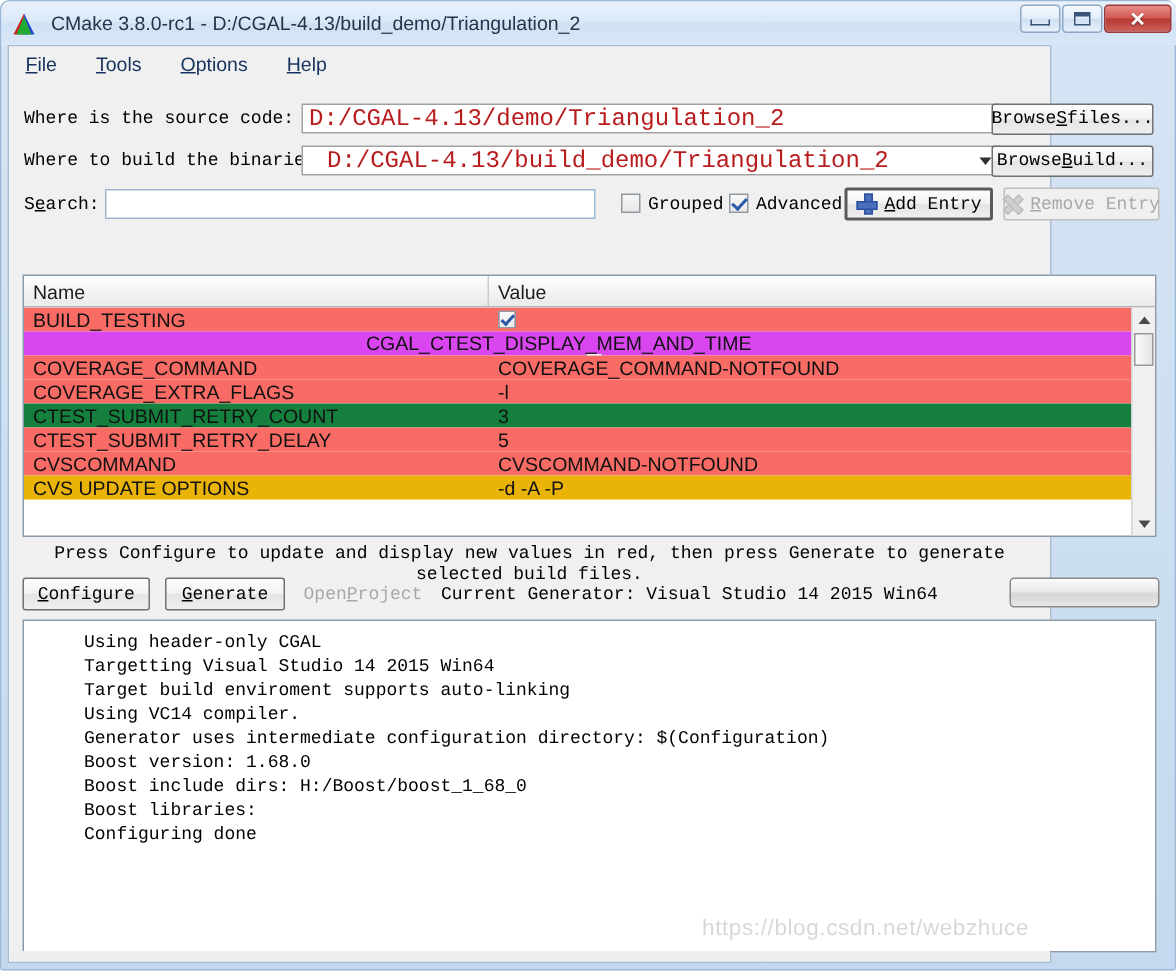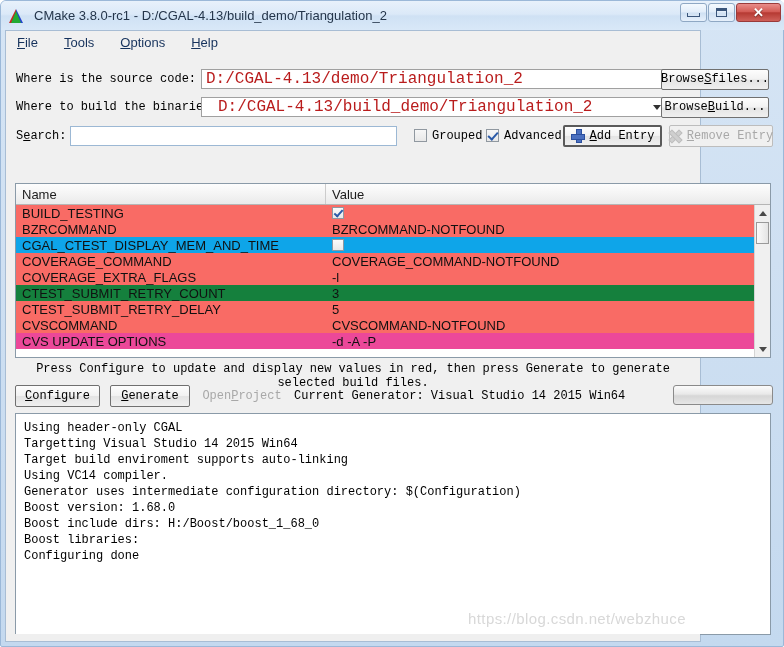--- a/index.html
+++ b/index.html
@@ -442,20 +442,21 @@
   
   .logbox {
     position: absolute;
     left: 9px; top: 382px;
     width: 756px;
     height: 222px;
     box-sizing: border-box;
     border: 1px solid #8a9aa8;
     background: #ffffff;
     overflow: hidden;
+    padding-left: 32px;
   }
   .logtext {
     padding: 6px 8px;
     font-family: "Liberation Mono", monospace;
     font-size: 12px;
     line-height: 16px;
     color: #000000;
     white-space: pre;
   }
   .watermark {
@@ -566,25 +567,21 @@
         <div class="th name">Name</div>
         <div class="th value">Value</div>
       </div>
       <div class="tbody" id="tbody">
           <div class="trow" style="background: rgb(249, 107, 101);">
             <div class="td name">BUILD_TESTING</div>
             <div class="td value">
               <span class="cell-cb checked"></span>
             </div>
           </div>
-          <div class="trow" style="background: rgb(249, 107, 101);">
-            <div class="td name">BZRCOMMAND</div>
-            <div class="td value">BZRCOMMAND-NOTFOUND</div>
-          </div>
-          <div class="trow" style="background: #0ea5e9;">
+          <div class="trow" style="background: #d946ef; flex-direction: column;">
             <div class="td name">CGAL_CTEST_DISPLAY_MEM_AND_TIME</div>
             <div class="td value">
               <span class="cell-cb"></span>
             </div>
           </div>
           <div class="trow" style="background: rgb(249, 107, 101);">
             <div class="td name">COVERAGE_COMMAND</div>
             <div class="td value">COVERAGE_COMMAND-NOTFOUND</div>
           </div>
           <div class="trow" style="background: rgb(249, 107, 101);">
@@ -596,21 +593,21 @@
             <div class="td value">3</div>
           </div>
           <div class="trow" style="background: rgb(249, 107, 101);">
             <div class="td name">CTEST_SUBMIT_RETRY_DELAY</div>
             <div class="td value">5</div>
           </div>
           <div class="trow" style="background: rgb(249, 107, 101);">
             <div class="td name">CVSCOMMAND</div>
             <div class="td value">CVSCOMMAND-NOTFOUND</div>
           </div>
-          <div class="trow" style="background: #ec4899;">
+          <div class="trow" style="background: #eab308;">
             <div class="td name">CVS UPDATE OPTIONS</div>
             <div class="td value">-d -A -P</div>
           </div>
         </div>
       <div class="tscroll">
         <div class="sb-arrow sb-up"></div>
         <div class="sb-thumb"></div>
         <div class="sb-arrow sb-down sb-down-pos"></div>
       </div>
     </div>

